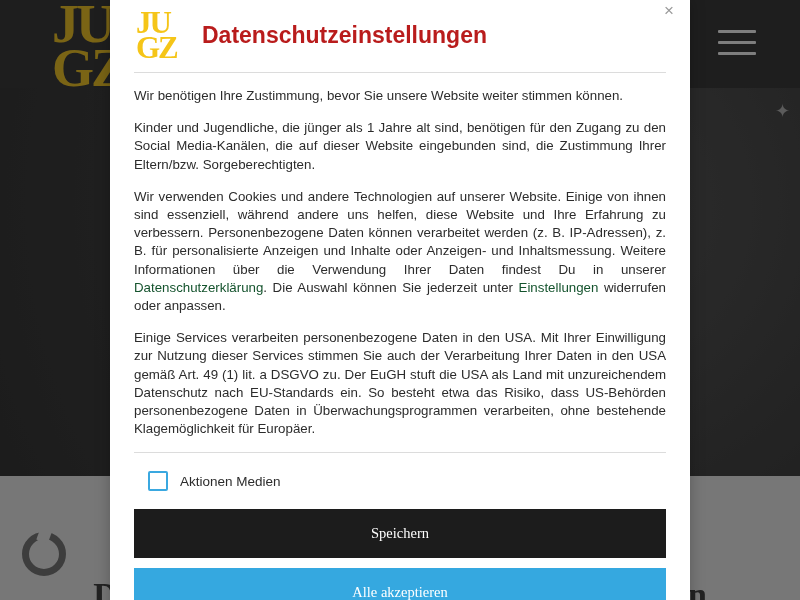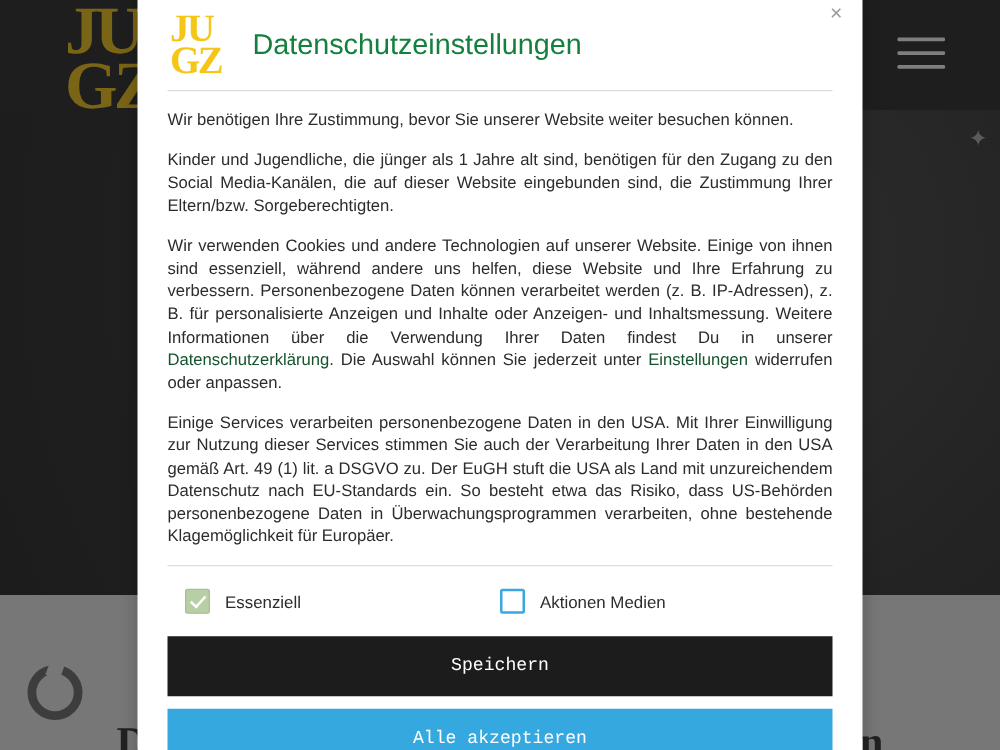--- a/index.html
+++ b/index.html
@@ -186,22 +186,22 @@
     line-height: 25px;
     letter-spacing: -2px;
     padding-left: 2px;
     box-sizing: border-box;
     user-select: none;
   }
   #consent-logo .l1 { display: block; }
   #consent-logo .l2 { display: block; }
   #consent-title {
     font-size: 23px;
-    font-weight: normal;
-    color: #15803d;
+    font-weight: bold;
+    color: #b91c1c;
   }
   .para {
     font-size: 13.3px;
     line-height: 18.2px;
     color: #2c2c2c;
     margin: 14px 0 0 0;
     text-align: justify;
   }
   #consent-body {
     padding-bottom: 14px;
@@ -250,21 +250,21 @@
   }
   .box.unchecked {
     background: #ffffff;
     border: 2px solid #3aa8e0;
   }
   .btn {
     display: block;
     width: 100%;
     box-sizing: border-box;
     border: none;
-    font-family: Liberation Mono, monospace;
+    font-family: Liberation Serif, serif;
     font-size: 14.5px;
     padding: 16px 10px;
     cursor: pointer;
     margin-bottom: 10px;
     color: #ffffff;
   }
   .btn-save { background: #1c1c1c; }
   .btn-accept { background: #35a8e0; }
 </style>
 </head>
@@ -308,31 +308,27 @@
 
   <div id="consent-head">
     <div id="consent-logo">
       <span class="l1">JU</span>
       <span class="l2">GZ</span>
     </div>
     <div id="consent-title">Datenschutzeinstellungen</div>
   </div>
 
   <div id="consent-body">
-    <p class="para">Wir benötigen Ihre Zustimmung, bevor Sie unserer Website weiter besuchen können.</p>
+    <p class="para">Wir benötigen Ihre Zustimmung, bevor Sie unsere Website weiter stimmen können.</p>
     <p class="para">Kinder und Jugendliche, die jünger als 1 Jahre alt sind, benötigen für den Zugang zu den Social Media-Kanälen, die auf dieser Website eingebunden sind, die Zustimmung Ihrer Eltern/bzw. Sorgeberechtigten.</p>
     <p class="para"><span>Wir verwenden Cookies und andere Technologien auf unserer Website. Einige von ihnen sind essenziell, während andere uns helfen, diese Website und Ihre Erfahrung zu verbessern. Personenbezogene Daten können verarbeitet werden (z. B. IP-Adressen), z. B. für personalisierte Anzeigen und Inhalte oder Anzeigen- und Inhaltsmessung. Weitere Informationen über die Verwendung Ihrer Daten findest Du in unserer </span><a href="#">Datenschutzerklärung</a><span>. Die Auswahl können Sie jederzeit unter </span><a href="#">Einstellungen</a><span> widerrufen oder anpassen.</span></p>
     <p class="para">Einige Services verarbeiten personenbezogene Daten in den USA. Mit Ihrer Einwilligung zur Nutzung dieser Services stimmen Sie auch der Verarbeitung Ihrer Daten in den USA gemäß Art. 49 (1) lit. a DSGVO zu. Der EuGH stuft die USA als Land mit unzureichendem Datenschutz nach EU-Standards ein. So besteht etwa das Risiko, dass US-Behörden personenbezogene Daten in Überwachungsprogrammen verarbeiten, ohne bestehende Klagemöglichkeit für Europäer.</p>
   </div>
 
   <div id="consent-options">
-    <label class="opt">
-      <span class="box checked"></span>
-      <span>Essenziell</span>
-    </label>
     <label class="opt">
       <span class="box unchecked"></span>
       <span>Aktionen Medien</span>
     </label>
   </div>
 
   <button class="btn btn-save">Speichern</button>
   <button class="btn btn-accept">Alle akzeptieren</button>
 
 </div>

